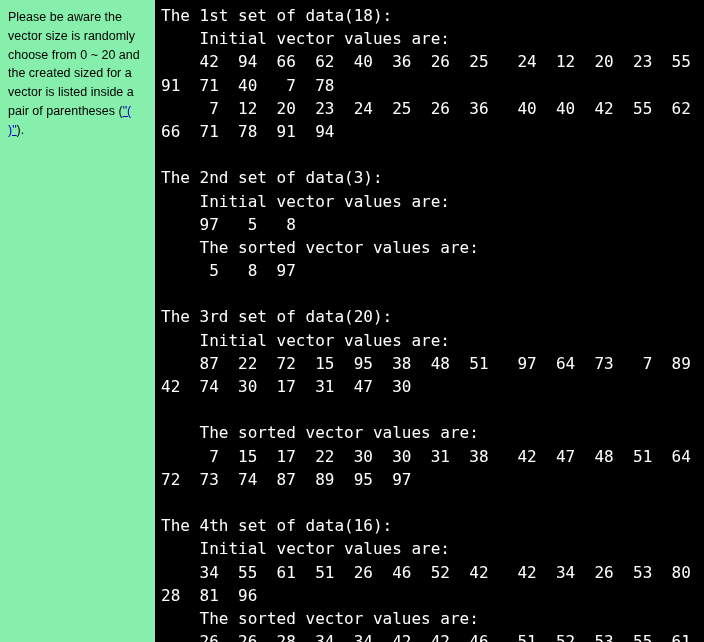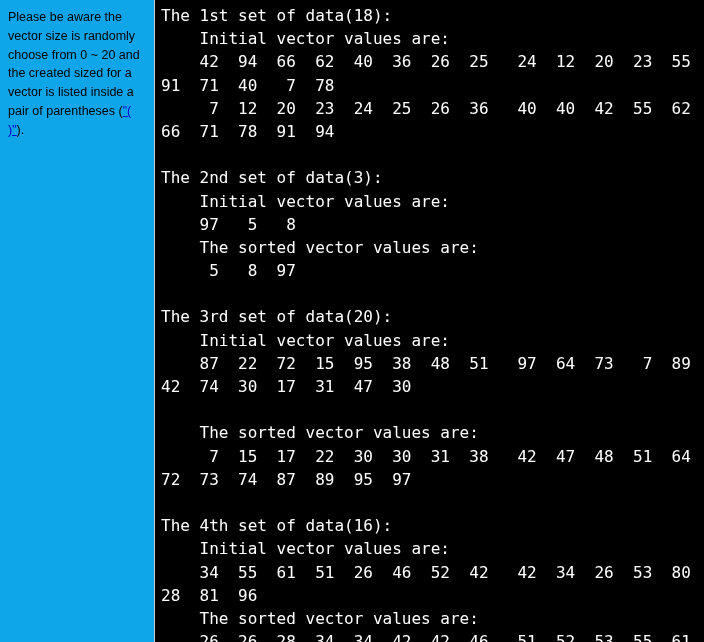--- a/index.html
+++ b/index.html
@@ -14,21 +14,21 @@
       font-family: Arial, sans-serif;
       font-size: 13px;
       background: #fff;
       overflow: hidden;
     }
     #left-panel {
       width: 155px;
       min-width: 155px;
       padding: 8px;
       border-right: 1px solid #ccc;
-      background: #0ea5e9;
+      background: #86efac;
       font-size: 12.5px;
       line-height: 1.5;
     }
     #left-panel .highlight {
       color: #0000cc;
       text-decoration: underline;
     }
     #right-panel {
       flex: 1;
       background: #000;

